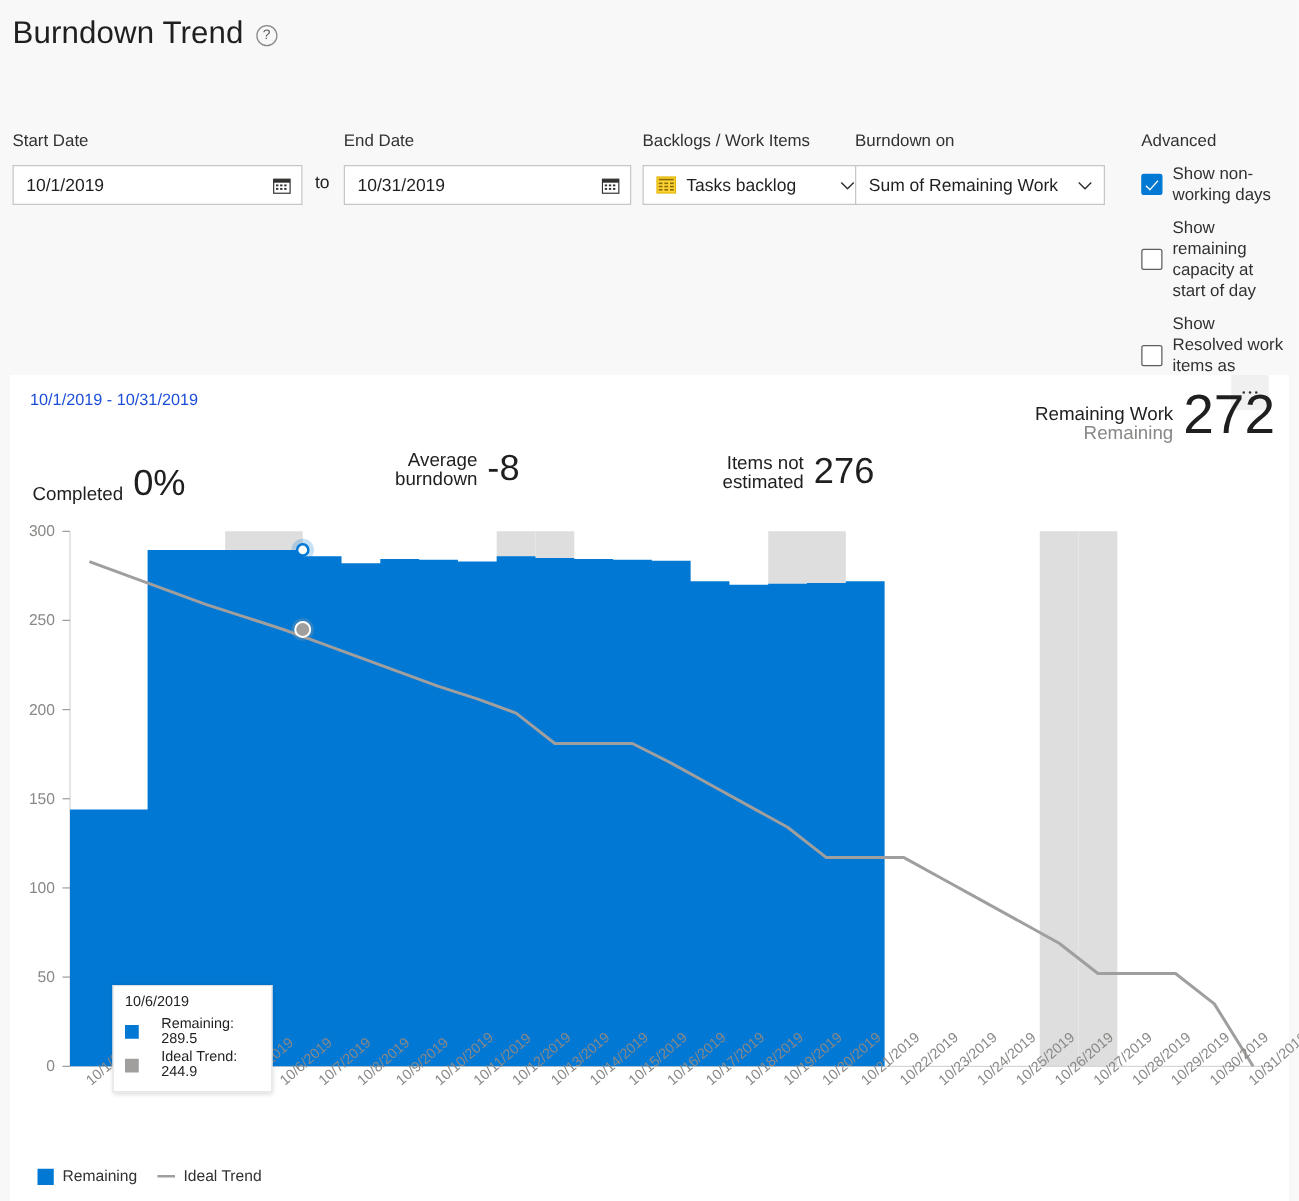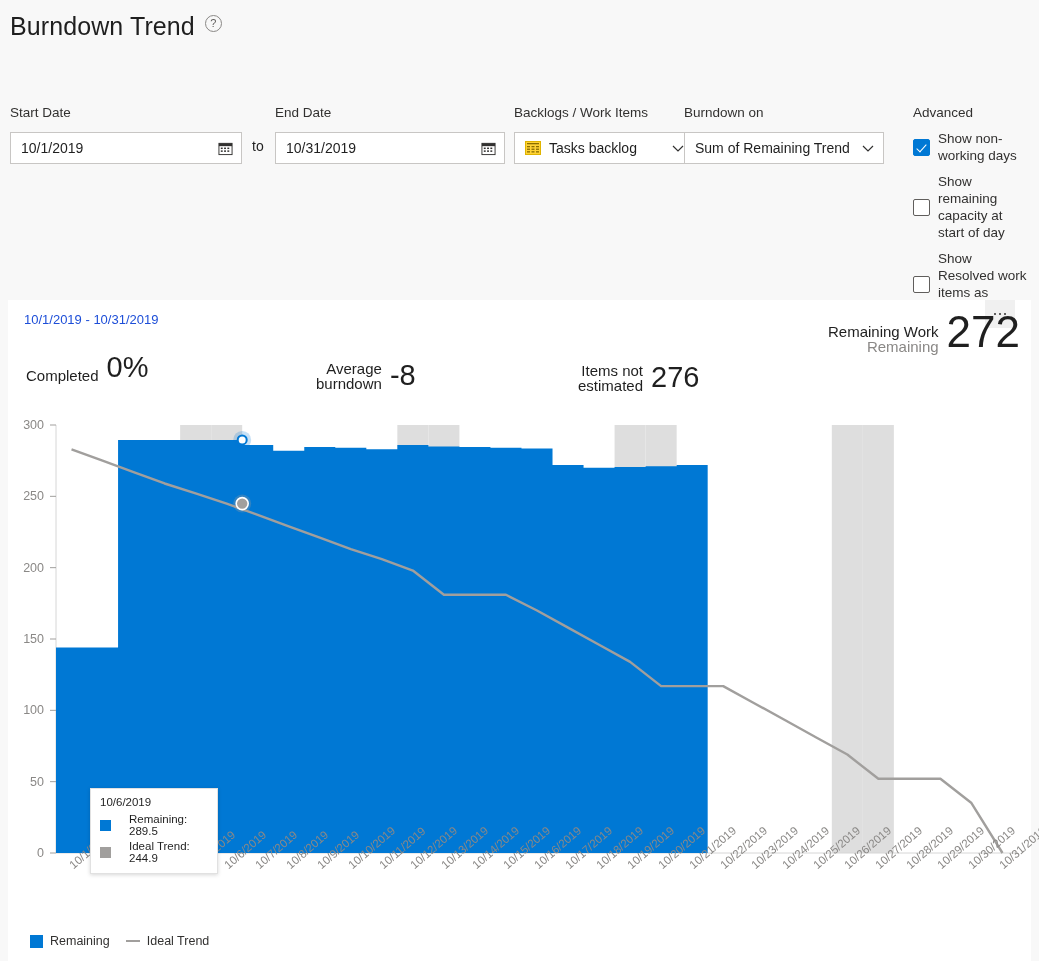--- a/index.html
+++ b/index.html
@@ -7,21 +7,21 @@
   body {
     width:1039px; height:961px;
     background:#f8f8f8;
     font-family:"Liberation Sans", sans-serif;
     color:#1f1f1f;
     overflow:hidden;
     position:relative;
   }
 
   
-  .page-title-row { display:flex; gap:10px; padding:12px 0 0 10px; }
+  .page-title-row { display:flex; align-items:center; gap:10px; padding:12px 0 0 10px; }
   .page-title { font-size:25px; font-weight:400; color:#1f1f1f; letter-spacing:.1px; }
   .help-icon { width:17px; height:17px; border:1.3px solid #8a8886; border-radius:50%;
                display:inline-flex; align-items:center; justify-content:center;
                font-size:11px; color:#605e5c; line-height:1; margin-top:3px; }
 
   
   .filters { position:relative; height:215px; padding:0 10px; }
   .f-label { font-size:13.5px; color:#323130; font-weight:400; }
   .field-group { position:absolute; }
   .fg-start { left:10px;  top:64px; width:232px; }
@@ -74,21 +74,21 @@
     display:flex; align-items:center; justify-content:center; gap:2.5px;
   }
   .kebab i { width:2.5px; height:2.5px; border-radius:50%; background:#323130; display:block; }
 
   
   .kpi { position:absolute; display:flex; align-items:flex-end; }
   .kpi .kpi-label { font-size:15px; line-height:15px; color:#1f1f1f; text-align:right; }
   .kpi .kpi-label .sub { color:#8a8886; display:block; }
   .kpi .kpi-value { font-size:31px; line-height:31px; font-weight:300; color:#1f1f1f; margin-left:8px; }
 
-  .kpi-completed { left:18px;  top:52px; }
+  .kpi-completed { left:18px;  top:72px; }
   .kpi-avg       { left:308px; top:60px; }
   .kpi-notest    { left:570px; top:62px; }
   .kpi-remaining { left:820px; top:10px; }
   .kpi-remaining .kpi-value { font-size:44px; line-height:44px; }
   .kpi-scope     { left:862px; top:62px; }
   .kpi-completed .kpi-value { font-size:29px; }
   .kpi-avg .kpi-value { font-size:29px; }
   .kpi-notest .kpi-value { font-size:29px; }
   .kpi-scope .kpi-value { font-size:29px; }
 
@@ -200,21 +200,21 @@
         <svg width="14" height="14" viewBox="0 0 14 14">
             <path d="M2 5 L7 10 L12 5" fill="none" stroke="#323130" stroke-width="1.2"></path>
           </svg>
       </span>
     </div>
   </div>
 
   <div class="field-group fg-burn">
     <div class="f-label">Burndown on</div>
     <div class="input-box">
-      <span class="val">Sum of Remaining Trend</span>
+      <span class="val">Sum of Remaining Work</span>
       <span class="chev">
         <svg width="14" height="14" viewBox="0 0 14 14">
             <path d="M2 5 L7 10 L12 5" fill="none" stroke="#323130" stroke-width="1.2"></path>
           </svg>
       </span>
     </div>
   </div>
 
   <div class="field-group fg-adv">
     <div class="f-label">Advanced</div>

